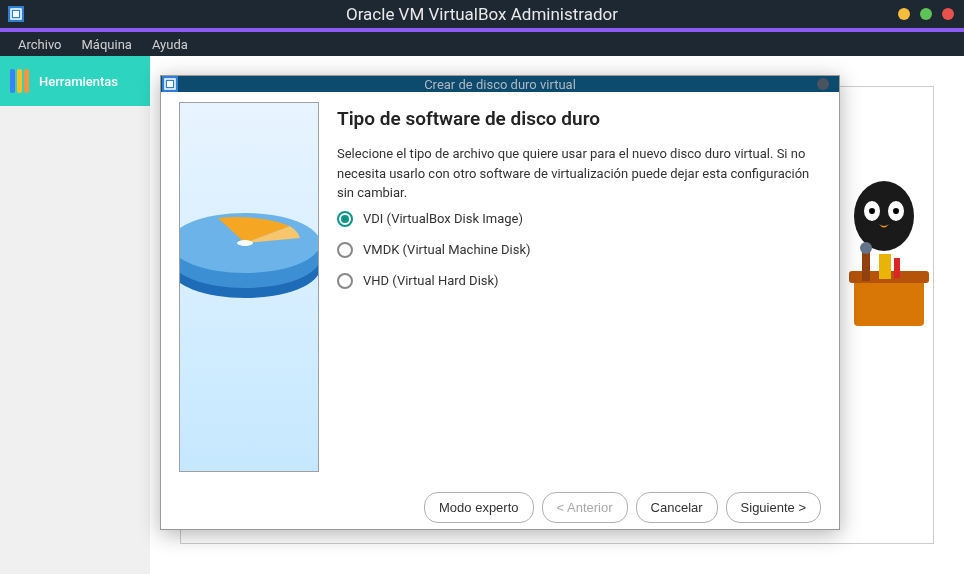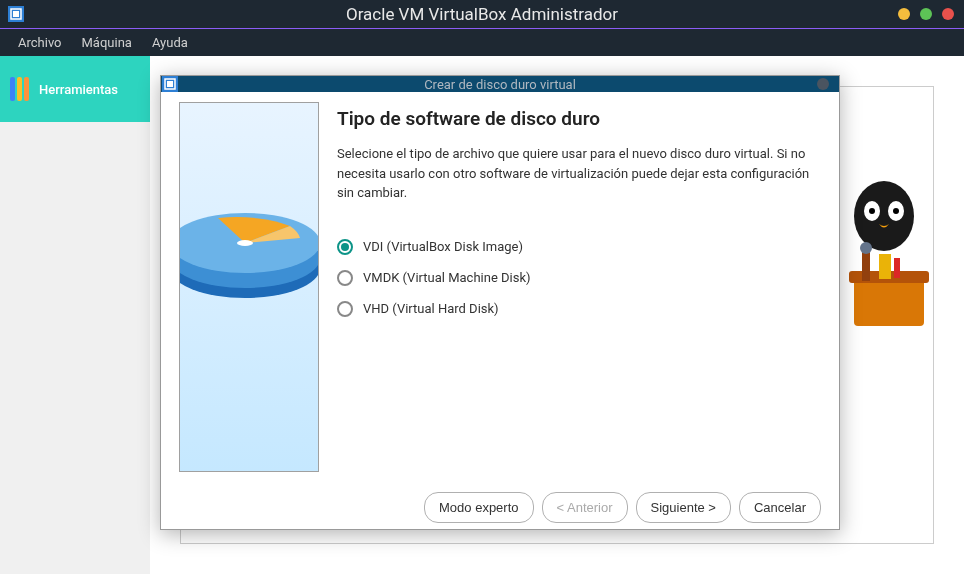--- a/index.html
+++ b/index.html
@@ -10,27 +10,27 @@
     .titlebar-icon { width: 16px; height: 16px; background: #2d7fd4; display: flex; align-items: center; justify-content: center; margin-right: 8px; }
     .titlebar-icon svg { width: 12px; height: 12px; }
     .titlebar-title { color: #e8e8e8; font-size: 17px; position: absolute; left: 50%; transform: translateX(-50%); }
     .window-controls { position: absolute; right: 10px; display: flex; gap: 10px; }
     .window-control { width: 12px; height: 12px; border-radius: 50%; }
     .wc-min { background: #f4bd3d; }
     .wc-max { background: #5dc356; }
     .wc-close { background: #e9514c; }
     
     
-    .menubar { height: 28px; background: #1e2832; display: flex; align-items: center; padding: 0 8px; border-top: 1px solid #8b5cf6; }
+    .menubar { height: 28px; background: #1e2832; display: flex; align-items: center; padding: 0 8px; border-top: 4px solid #8b5cf6; }
     .menu-item { color: #d0d0d0; font-size: 13px; padding: 4px 10px; cursor: pointer; }
     
     
     .main-area { display: flex; height: calc(574px - 56px); background: #fff; }
     .sidebar { width: 150px; background: #f0f0f0; }
-    .sidebar-item { height: 66px; background: #2dd4bf; display: flex; align-items: center; padding: 0 10px; gap: 10px; }
+    .sidebar-item { height: 50px; background: #2dd4bf; display: flex; align-items: center; padding: 0 10px; gap: 10px; }
     .sidebar-icon { display: flex; gap: 2px; }
     .sidebar-icon span { width: 5px; height: 24px; border-radius: 2px; display: block; }
     .tool-blue { background: #3b82f6; }
     .tool-yellow { background: #fbbf24; }
     .tool-orange { background: #fb923c; }
     .sidebar-label { color: #fff; font-size: 13px; font-weight: 500; }
     
     .content-area { flex: 1; position: relative; background: #fff; }
     .bg-image { position: absolute; right: 20px; top: 120px; width: 120px; height: 180px; }
     .content-frame { position: absolute; left: 30px; right: 30px; top: 30px; bottom: 30px; border: 1px solid #ccc; background: #fff; }
@@ -41,21 +41,21 @@
     .modal-titlebar-icon { width: 16px; height: 16px; background: #2d7fd4; display: flex; align-items: center; justify-content: center; }
     .modal-title { color: #b0b8c0; font-size: 13px; position: absolute; left: 50%; transform: translateX(-50%); }
     .modal-close-dot { position: absolute; right: 10px; width: 12px; height: 12px; border-radius: 50%; background: #4a5460; }
     
     .modal-body { flex: 1; display: flex; padding: 10px 18px; gap: 18px; }
     .modal-image { width: 140px; height: 370px; border: 1px solid #a0a0a0; background: linear-gradient(to bottom, #e8f4ff 0%, #c5e8ff 100%); position: relative; overflow: hidden; flex-shrink: 0; }
     .disk-graphic { position: absolute; top: 55px; left: -20px; }
     
     .modal-content { flex: 1; }
     .modal-heading { font-size: 19px; font-weight: 600; color: #232323; margin-bottom: 14px; margin-top: 5px; }
-    .modal-description { font-size: 13px; color: #333; line-height: 1.5; margin-bottom: 36px; }
+    .modal-description { font-size: 13px; color: #333; line-height: 1.5; margin-bottom: 8px; }
     .radio-group { display: flex; flex-direction: column; gap: 15px; justify-content: flex-end; }
     .radio-item { display: flex; align-items: center; gap: 10px; cursor: pointer; }
     .radio-circle { width: 16px; height: 16px; border: 2px solid #888; border-radius: 50%; display: flex; align-items: center; justify-content: center; flex-shrink: 0; }
     .radio-circle.selected { border-color: #0d9488; }
     .radio-dot { width: 8px; height: 8px; background: #0d9488; border-radius: 50%; }
     .radio-label { font-size: 13px; color: #333; }
     
     .modal-footer { padding: 10px 18px 14px; display: flex; gap: 8px; justify-content: flex-end; }
     .btn { padding: 7px 14px; font-size: 13px; border: 1px solid #b0b0b0; background: #fff; border-radius: 14px; cursor: pointer; color: #333; }
     .btn.disabled { color: #aaa; cursor: default; }
@@ -153,16 +153,16 @@
         <label class="radio-item">
           <span class="radio-circle"></span>
           <span class="radio-label">VHD (Virtual Hard Disk)</span>
         </label>
       </div>
     </div>
   </div>
   <div class="modal-footer">
     <button class="btn">Modo experto</button>
     <button class="btn disabled">&lt; Anterior</button>
+    <button class="btn">Cancelar</button>
     <button class="btn">Siguiente &gt;</button>
-    <button class="btn">Cancelar</button>
   </div>
 </div>
 
 </body></html>

